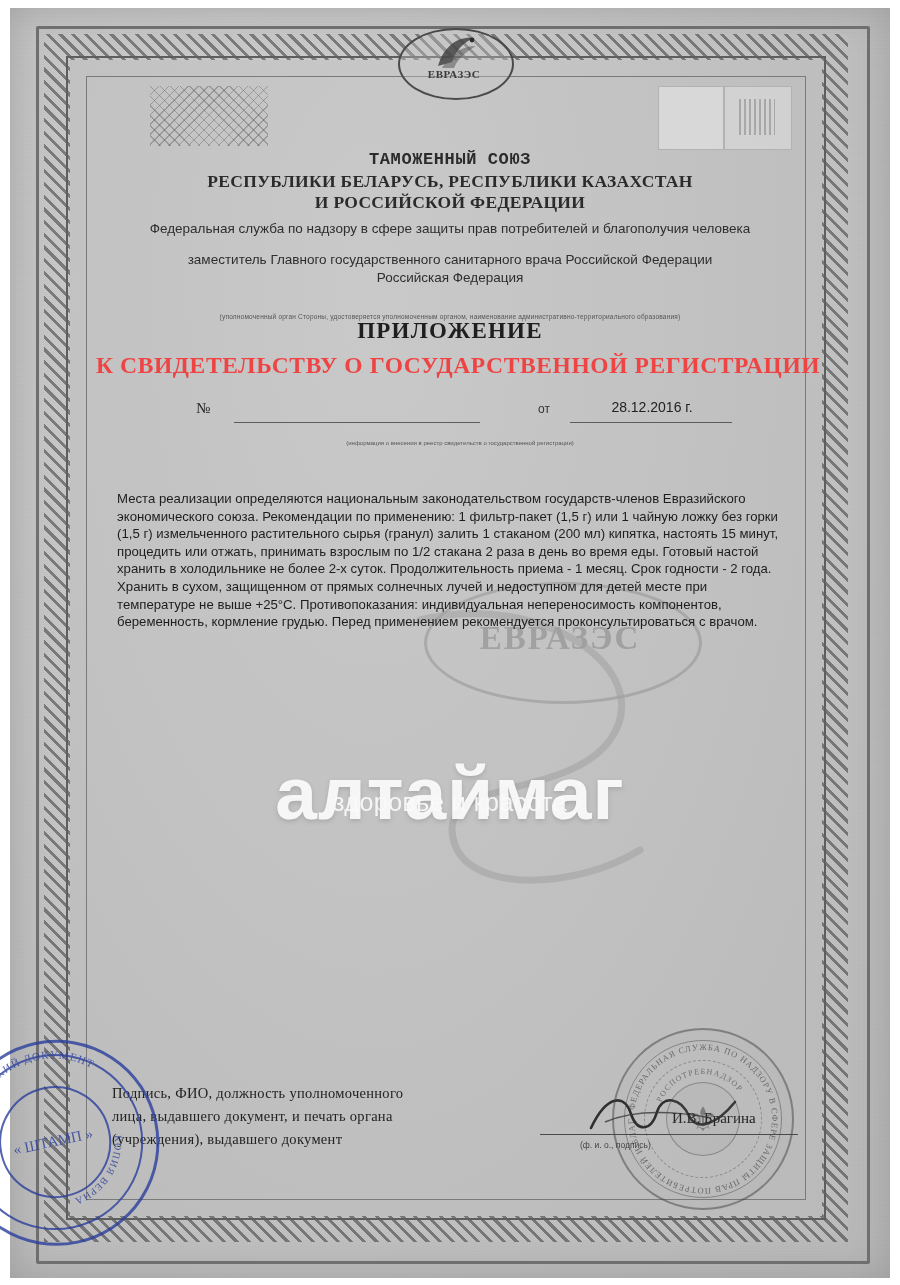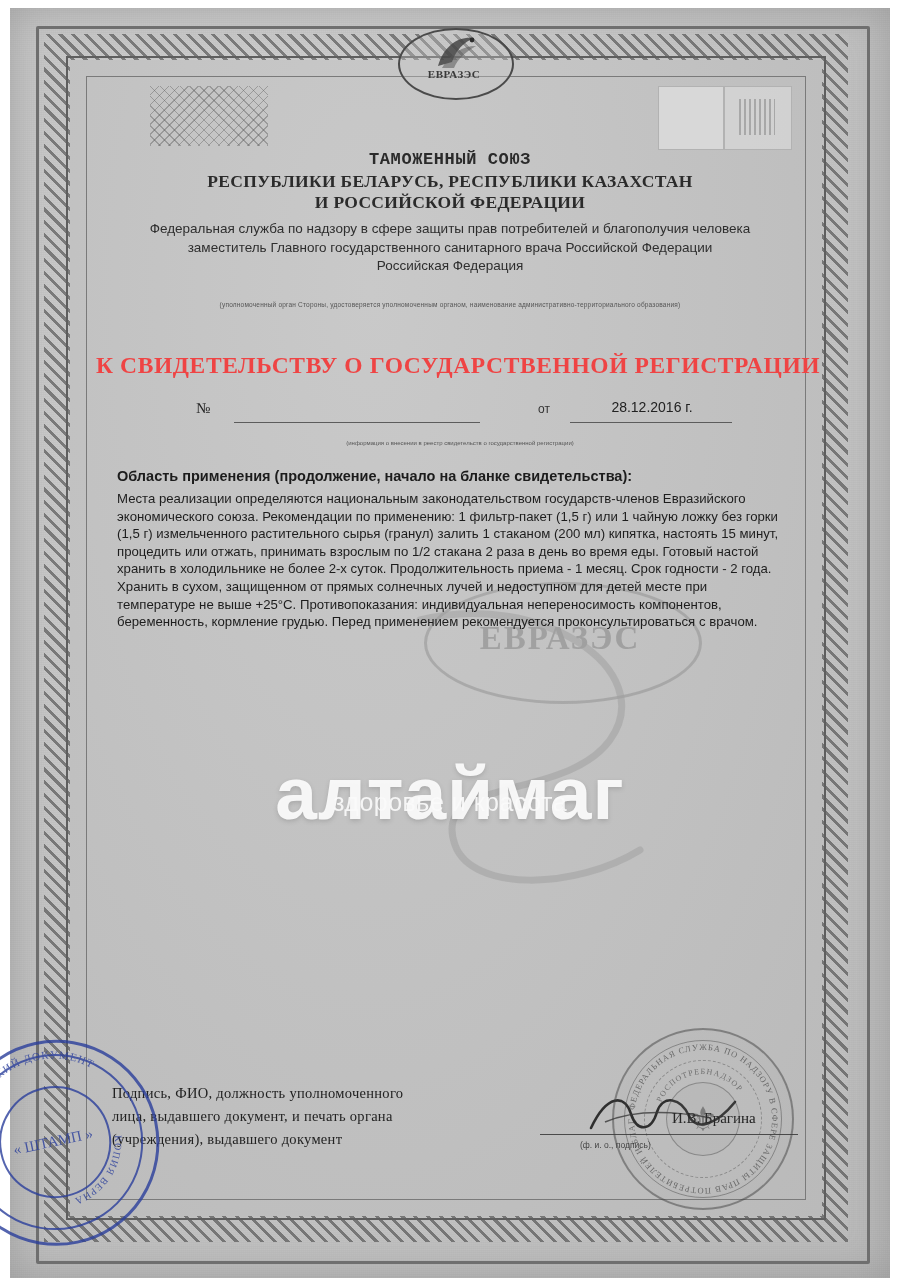--- a/index.html
+++ b/index.html
@@ -493,43 +493,43 @@
       <circle cx="74" cy="12" r="2.4" fill="#2e2e2e"></circle>
     </svg>
     <div class="emblem-text">ЕВРАЗЭС</div>
   </div>
 
   <div class="doc-head">
     <div class="h-cu">ТАМОЖЕННЫЙ СОЮЗ</div>
     <div class="h-cu2">РЕСПУБЛИКИ БЕЛАРУСЬ, РЕСПУБЛИКИ КАЗАХСТАН</div>
     <div class="h-cu2">И РОССИЙСКОЙ ФЕДЕРАЦИИ</div>
     <div class="h-org">Федеральная служба по надзору в сфере защиты прав потребителей и благополучия человека</div>
-    <div class="h-org" style="margin-top:0">заместитель Главного государственного санитарного врача Российской Федерации</div>
+    <div class="h-org" style="margin-top:12px">заместитель Главного государственного санитарного врача Российской Федерации</div>
     <div class="h-org" style="margin-top:0">Российская Федерация</div>
     <div class="h-note">(уполномоченный орган Стороны, удостоверяется уполномоченным органом, наименование административно-территориального образования)</div>
   </div>
 
+  <div class="title-1">ПРИЛОЖЕНИЕ</div>
   <div class="title-2">К СВИДЕТЕЛЬСТВУ О ГОСУДАРСТВЕННОЙ РЕГИСТРАЦИИ</div>
 
   <div class="numrow">
     <span class="lbl-no">№</span>
     <span class="lbl-ot">от</span>
     <span class="dt">28.12.2016 г.</span>
   </div>
   <div class="rule rule-num"></div>
   <div class="rule rule-date"></div>
   <div class="caption-small">(информация о внесении в реестр свидетельств о государственной регистрации)</div>
 
   <div class="wm-eurasec-oval"></div>
   <div class="wm-eurasec">ЕВРАЗЭС</div>
   <svg class="wm-swirl" viewBox="0 0 420 360">
     <path d="M60 60 C180 30, 300 110, 250 180 C205 242, 70 215, 95 285 C112 332, 215 330, 280 290" fill="none" stroke="rgba(160,160,160,.55)" stroke-width="7" stroke-linecap="round"></path>
   </svg>
 
-  <div class="body-head">Область применения (продолжение, начало на бланке свидетельства):</div>
   <div class="body-text">Места реализации определяются национальным законодательством государств-членов Евразийского экономического союза. Рекомендации по применению: 1 фильтр-пакет (1,5 г) или 1 чайную ложку без горки (1,5 г) измельченного растительного сырья (гранул) залить 1 стаканом (200 мл) кипятка, настоять 15 минут, процедить или отжать, принимать взрослым по 1/2 стакана 2 раза в день во время еды. Готовый настой хранить в холодильнике не более 2-х суток. Продолжительность приема - 1 месяц. Срок годности - 2 года. Хранить в сухом, защищенном от прямых солнечных лучей и недоступном для детей месте при температуре не выше +25°С. Противопоказания: индивидуальная непереносимость компонентов, беременность, кормление грудью. Перед применением рекомендуется проконсультироваться с врачом.</div>
 
   <div class="wm-brand">алтаймаг</div>
   <div class="wm-sub">здоровье и красота</div>
 
   <div class="sig-block">
     <div>Подпись, ФИО, должность уполномоченного</div>
     <div>лица, выдавшего документ, и печать органа</div>
     <div>(учреждения), выдавшего документ</div>
   </div>

